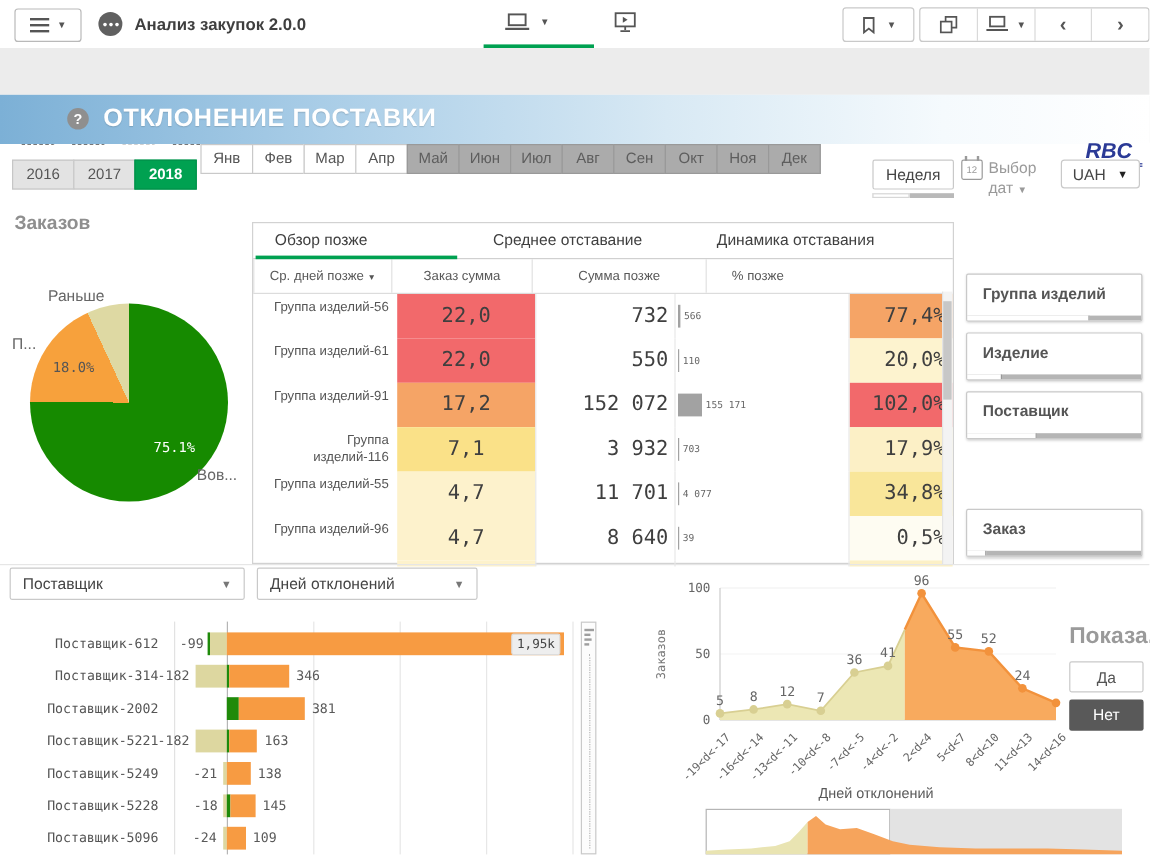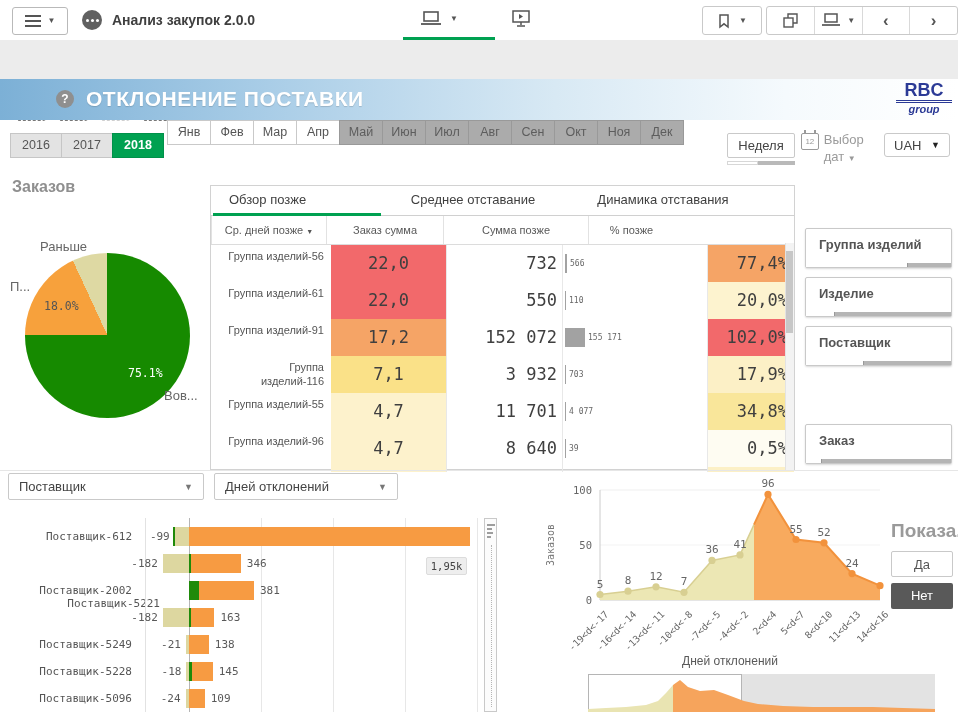--- a/index.html
+++ b/index.html
@@ -54,21 +54,21 @@
   .sel-label{font-size:13px;color:#3d3d3d;}
 
   
   .sheet-header{left:0;top:79px;width:958px;height:41px;
      background:linear-gradient(90deg,#7cb0d6 0%,#a9cde7 28%,#d8e9f4 58%,#f5fafd 82%,#ffffff 100%);}
   .help-circle{left:56px;top:11px;width:18px;height:18px;border-radius:50%;background:#8f8f8f;color:#fff;
                font-size:12px;font-weight:700;text-align:center;line-height:18px;}
   .sheet-title{left:86px;top:8px;font-size:21px;font-weight:700;color:#fff;letter-spacing:.5px;
                text-shadow:0 1px 1px rgba(0,0,0,.15);}
   .logo{left:896px;top:2px;width:56px;text-align:center;color:#2b3a96;}
-  .logo-rbc{font-size:18px;font-weight:800;border-bottom:3px double #2b3a96;line-height:19px;}
+  .logo-rbc{font-size:18px;font-weight:800;font-style:italic;border-bottom:3px double #2b3a96;line-height:19px;margin-top:36px;}
   .logo-group{font-size:11px;font-weight:800;font-style:italic;line-height:13px;}
 
   
   .years{left:10px;top:133px;display:flex;}
   .year-btn{width:50px;height:23px;line-height:23px;text-align:center;font-size:12.5px;color:#555;
             background:#e3e3e3;border:1px solid #c6c6c6;margin-right:-1px;}
   .year-btn.sel{background:#00a151;border-color:#00914a;color:#fff;font-weight:700;position:relative;z-index:2;}
   .months{left:168px;top:120px;display:flex;}
   .month-btn{width:42px;height:23px;line-height:23px;text-align:center;font-size:12.5px;color:#555;
              background:#fff;border:1px solid #c9c9c9;margin-left:-1px;}
@@ -439,37 +439,38 @@
   <span class="dd-label">Поставщик</span>
   <span class="dd-caret"></span>
 </div>
 <div class="abs dd" style="left:214px;width:184px;">
   <span class="dd-label">Дней отклонений</span>
   <span class="dd-caret"></span>
 </div>
 
 <div class="abs bar-labels" id="bar-labels">
     <div class="bar-cat" style="top: 5px;">Поставщик-612</div>
+    <div class="bar-cat" style="top: 32px;">Поставщик-314</div>
     <div class="bar-cat" style="top: 59px;">Поставщик-2002</div>
-    <div class="bar-cat" style="top: 72px; padding-left: 28px;">Поставщик-5221</div>
+    <div class="bar-cat" style="top: 86px;">Поставщик-5221</div>
     <div class="bar-cat" style="top: 113px;">Поставщик-5249</div>
     <div class="bar-cat" style="top: 140px;">Поставщик-5228</div>
     <div class="bar-cat" style="top: 167px;">Поставщик-5096</div>
   </div>
 <div class="abs bar-plot" id="bar-plot">
     <div class="gridline zero" style="left: 43px;"></div>
     <div class="gridline" style="left: 115px;"></div>
     <div class="gridline" style="left: 187px;"></div>
     <div class="gridline" style="left: 259px;"></div>
     <div class="gridline" style="left: 331px;"></div>
     <div class="bseg" style="left: 28.744px; top: 9px; width: 14.256px; background: rgb(221, 215, 160);"></div>
     <div class="bseg" style="left: 26.728px; top: 9px; width: 2.016px; background: rgb(31, 138, 10);"></div>
     <div class="bseg" style="left: 43px; top: 9px; width: 280.8px; background: rgb(247, 155, 66);"></div>
     <div class="bar-vlabel" style="top: 9px; right: 311.256px;">-99</div>
-    <div class="inside-box" style="top: 10px; left: 279.8px; margin-top: 29px;">1,95k</div>
+    <div class="inside-box" style="top: 10px; left: 279.8px;">1,95k</div>
     <div class="bseg" style="left: 16.792px; top: 36px; width: 26.208px; background: rgb(221, 215, 160);"></div>
     <div class="bseg" style="left: 43px; top: 36px; width: 2.016px; background: rgb(31, 138, 10);"></div>
     <div class="bseg" style="left: 45.016px; top: 36px; width: 49.824px; background: rgb(247, 155, 66);"></div>
     <div class="bar-vlabel" style="top: 36px; right: 323.208px;">-182</div>
     <div class="bar-vlabel" style="top: 36px; left: 100.84px;">346</div>
     <div class="bseg" style="left: 43px; top: 63px; width: 10.08px; background: rgb(31, 138, 10);"></div>
     <div class="bseg" style="left: 53.08px; top: 63px; width: 54.864px; background: rgb(247, 155, 66);"></div>
     <div class="bar-vlabel" style="top: 63px; left: 113.944px;">381</div>
     <div class="bseg" style="left: 16.792px; top: 90px; width: 26.208px; background: rgb(221, 215, 160);"></div>
     <div class="bseg" style="left: 43px; top: 90px; width: 2.016px; background: rgb(31, 138, 10);"></div>

